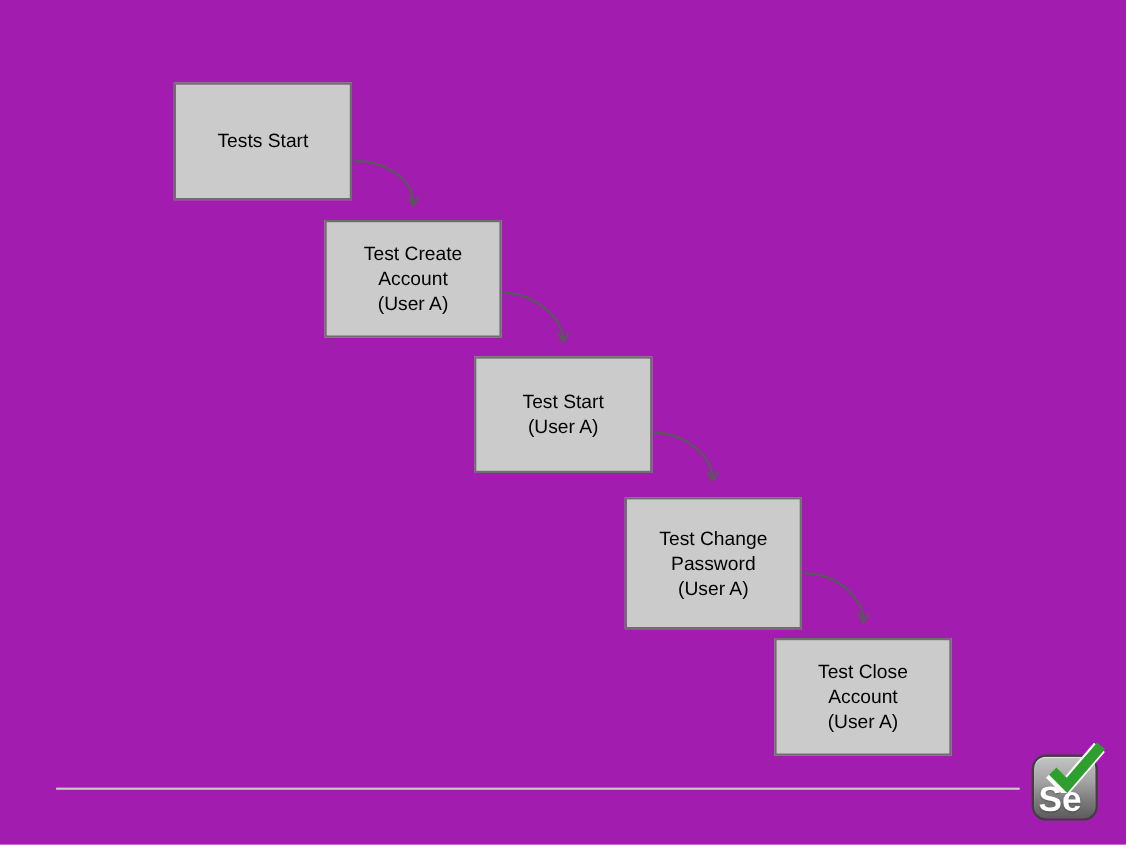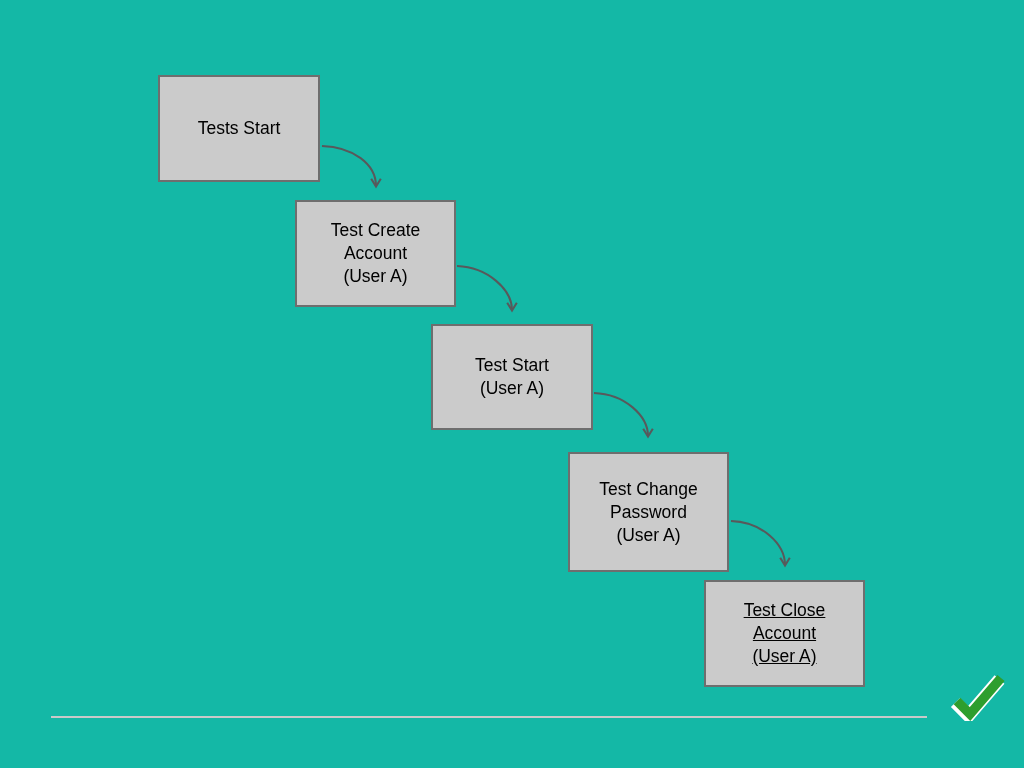--- a/index.html
+++ b/index.html
@@ -6,21 +6,21 @@
   * { margin: 0; padding: 0; box-sizing: border-box; }
   html, body {
     width: 1024px; height: 768px;
     background: #ffffff;
     font-family: "Liberation Sans", sans-serif;
     overflow: hidden;
   }
   .canvas {
     position: relative;
     width: 1024px; height: 768px;
-    background: #14b8a6;
+    background: #a21caf;
   }
   .arrows {
     position: absolute;
     left: 0; top: 0;
     width: 1024px; height: 768px;
     pointer-events: none;
   }
   .node {
     position: absolute;
     background: #cbcbcb;
@@ -97,27 +97,30 @@
     <span class="node-label">Test Start
 (User A)</span>
   </div>
 
   <div class="node" style="left:568px; top:452px; width:161px; height:120px;">
     <span class="node-label">Test Change
 Password
 (User A)</span>
   </div>
 
-  <div class="node" style="left:704px; top:580px; width:161px; height:107px;text-decoration:underline;">
+  <div class="node" style="left:704px; top:580px; width:161px; height:107px;">
     <span class="node-label">Test Close
 Account
 (User A)</span>
   </div>
 
   <div class="footer-divider"></div>
 
+  <div class="selenium-logo">
+    <span class="selenium-text">Se</span>
+  </div>
 
   <svg class="checkmark" viewBox="0 0 58 48" xmlns="http://www.w3.org/2000/svg">
     <polyline points="7,28 20,41 51,5" fill="none" stroke="#ffffff" stroke-width="13" stroke-linecap="butt" stroke-linejoin="miter" transform="translate(-1.5,1.5)"></polyline>
     <polyline points="7,28 20,41 51,5" fill="none" stroke="#2e9e2e" stroke-width="9.5" stroke-linecap="butt" stroke-linejoin="miter"></polyline>
   </svg>
 
 </div>
 
 </body></html>

